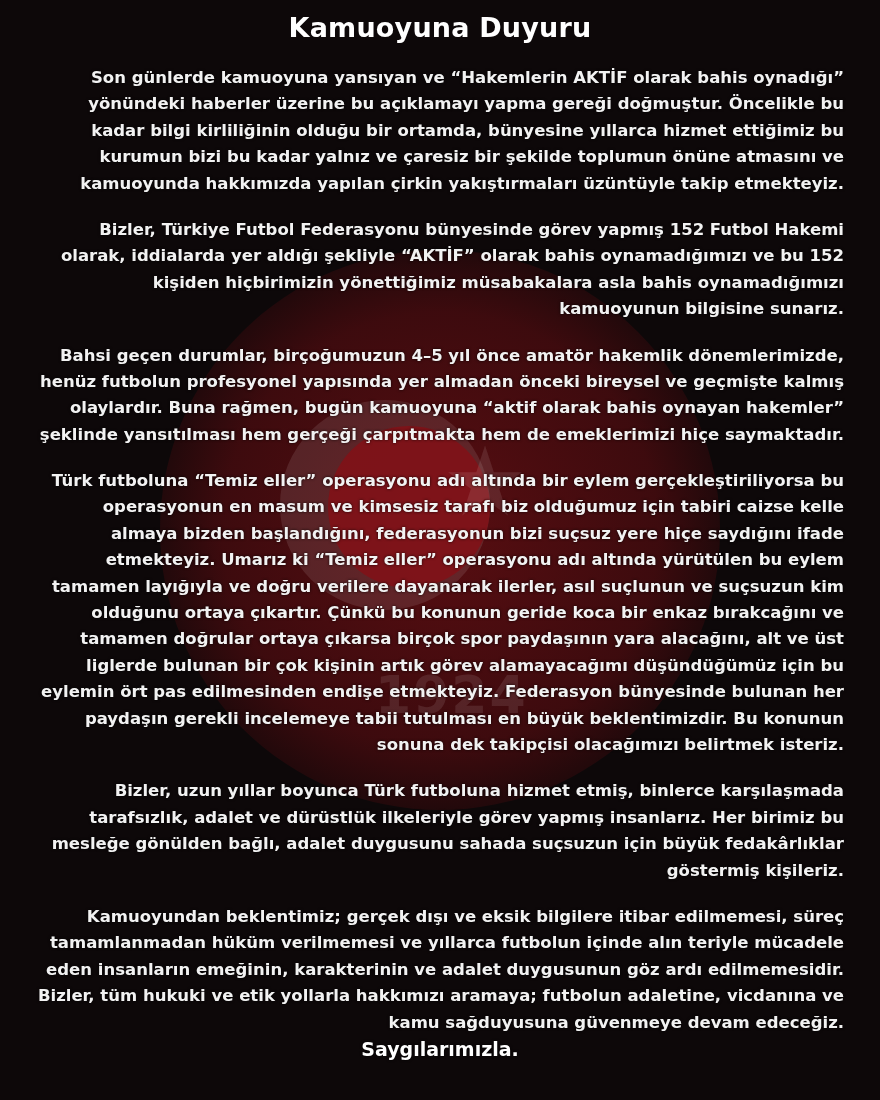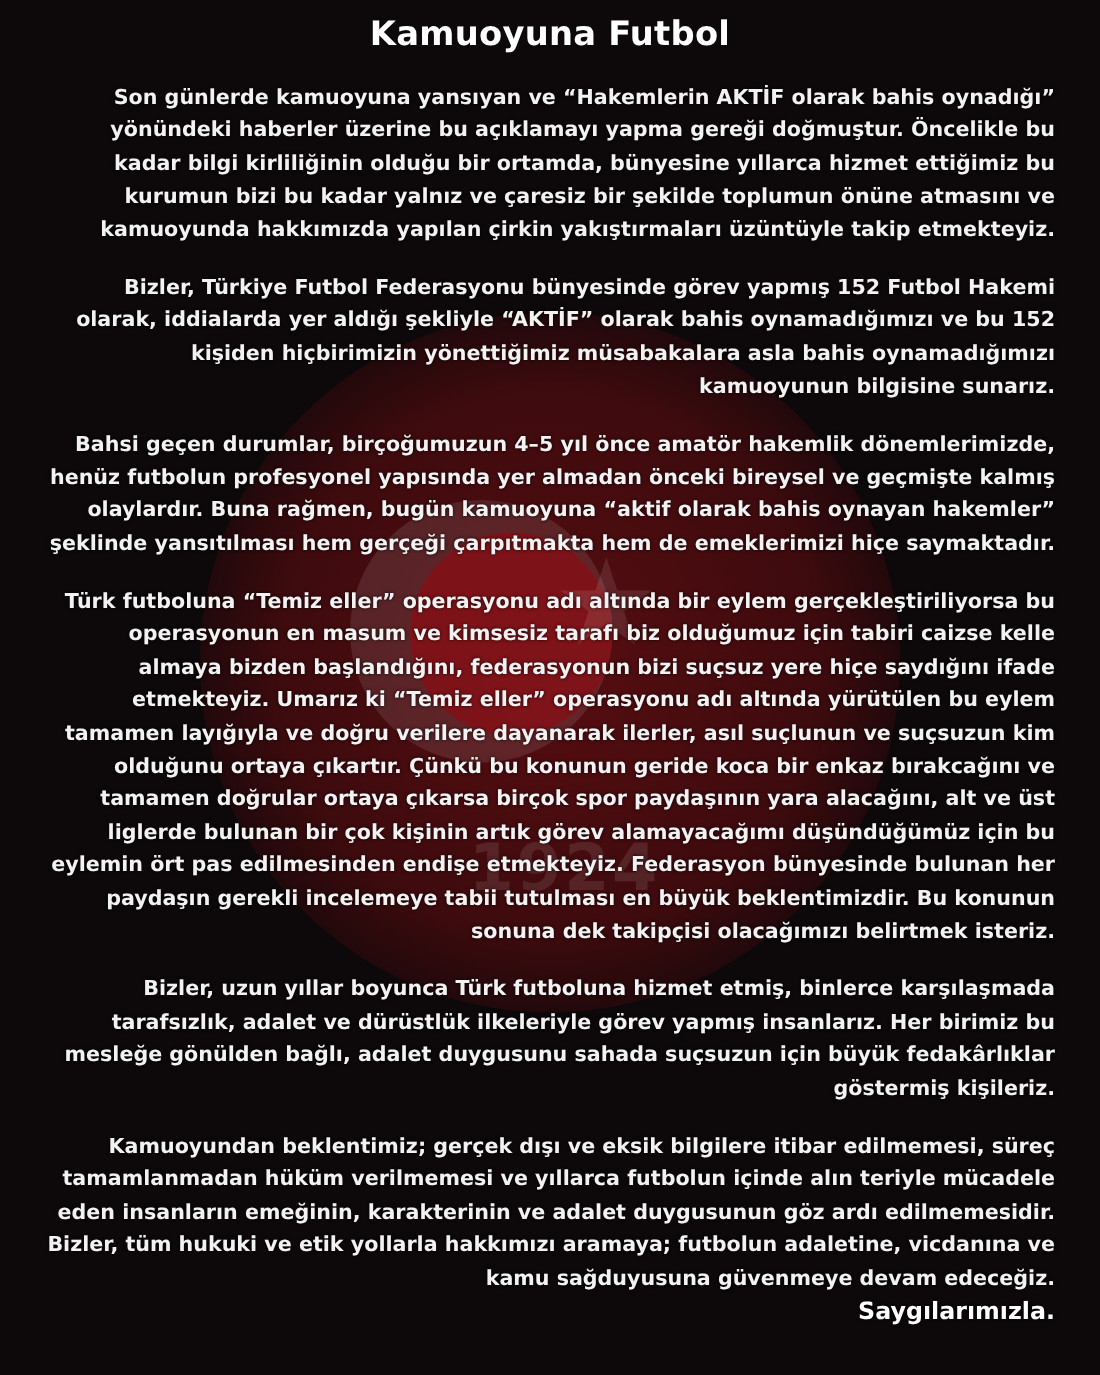--- a/index.html
+++ b/index.html
@@ -101,40 +101,40 @@
     font-size: 16.5px;
     font-weight: 700;
     line-height: 1.60;
     margin: 0 0 20px 0;
     color: #f2f2f2;
     text-shadow: 0 0 3px rgba(0,0,0,0.85);
   }
   .para.tight { margin-bottom: 1px; }
 
   .signoff {
-    text-align: right;
+    text-align: center;
     font-size: 19px;
     font-weight: 700;
     margin: 2px 0 0 0;
     color: #ffffff;
     text-shadow: 0 0 3px rgba(0,0,0,0.85);
   }
 </style>
 </head>
 <body>
 
 <div class="watermark">
   <div class="crescent"></div>
   <div class="star"></div>
   <div class="year">1924</div>
 </div>
 
 <div class="page">
 
-  <h1 class="doc-title">Kamuoyuna Futbol</h1>
+  <h1 class="doc-title">Kamuoyuna Duyuru</h1>
 
   <p class="para">Son günlerde kamuoyuna yansıyan ve “Hakemlerin AKTİF olarak bahis oynadığı” yönündeki haberler üzerine bu açıklamayı yapma gereği doğmuştur. Öncelikle bu kadar bilgi kirliliğinin olduğu bir ortamda, bünyesine yıllarca hizmet ettiğimiz bu kurumun bizi bu kadar yalnız ve çaresiz bir şekilde toplumun önüne atmasını ve kamuoyunda hakkımızda yapılan çirkin yakıştırmaları üzüntüyle takip etmekteyiz.</p>
   <p class="para">Bizler, Türkiye Futbol Federasyonu bünyesinde görev yapmış 152 Futbol Hakemi olarak, iddialarda yer aldığı şekliyle “AKTİF” olarak bahis oynamadığımızı ve bu 152 kişiden hiçbirimizin yönettiğimiz müsabakalara asla bahis oynamadığımızı kamuoyunun bilgisine sunarız.</p>
   <p class="para">Bahsi geçen durumlar, birçoğumuzun 4–5 yıl önce amatör hakemlik dönemlerimizde, henüz futbolun profesyonel yapısında yer almadan önceki bireysel ve geçmişte kalmış olaylardır. Buna rağmen, bugün kamuoyuna “aktif olarak bahis oynayan hakemler” şeklinde yansıtılması hem gerçeği çarpıtmakta hem de emeklerimizi hiçe saymaktadır.</p>
   <p class="para">Türk futboluna “Temiz eller” operasyonu adı altında bir eylem gerçekleştiriliyorsa bu operasyonun en masum ve kimsesiz tarafı biz olduğumuz için tabiri caizse kelle almaya bizden başlandığını, federasyonun bizi suçsuz yere hiçe saydığını ifade etmekteyiz. Umarız ki “Temiz eller” operasyonu adı altında yürütülen bu eylem tamamen layığıyla ve doğru verilere dayanarak ilerler, asıl suçlunun ve suçsuzun kim olduğunu ortaya çıkartır. Çünkü bu konunun geride koca bir enkaz bırakcağını ve tamamen doğrular ortaya çıkarsa birçok spor paydaşının yara alacağını, alt ve üst liglerde bulunan bir çok kişinin artık görev alamayacağımı düşündüğümüz için bu eylemin ört pas edilmesinden endişe etmekteyiz. Federasyon bünyesinde bulunan her paydaşın gerekli incelemeye tabii tutulması en büyük beklentimizdir. Bu konunun sonuna dek takipçisi olacağımızı belirtmek isteriz.</p>
   <p class="para">Bizler, uzun yıllar boyunca Türk futboluna hizmet etmiş, binlerce karşılaşmada tarafsızlık, adalet ve dürüstlük ilkeleriyle görev yapmış insanlarız. Her birimiz bu mesleğe gönülden bağlı, adalet duygusunu sahada suçsuzun için büyük fedakârlıklar göstermiş kişileriz.</p>
   <p class="para tight">Kamuoyundan beklentimiz; gerçek dışı ve eksik bilgilere itibar edilmemesi, süreç tamamlanmadan hüküm verilmemesi ve yıllarca futbolun içinde alın teriyle mücadele eden insanların emeğinin, karakterinin ve adalet duygusunun göz ardı edilmemesidir. Bizler, tüm hukuki ve etik yollarla hakkımızı aramaya; futbolun adaletine, vicdanına ve kamu sağduyusuna güvenmeye devam edeceğiz.</p>
 
   <p class="signoff">Saygılarımızla.</p>
 

